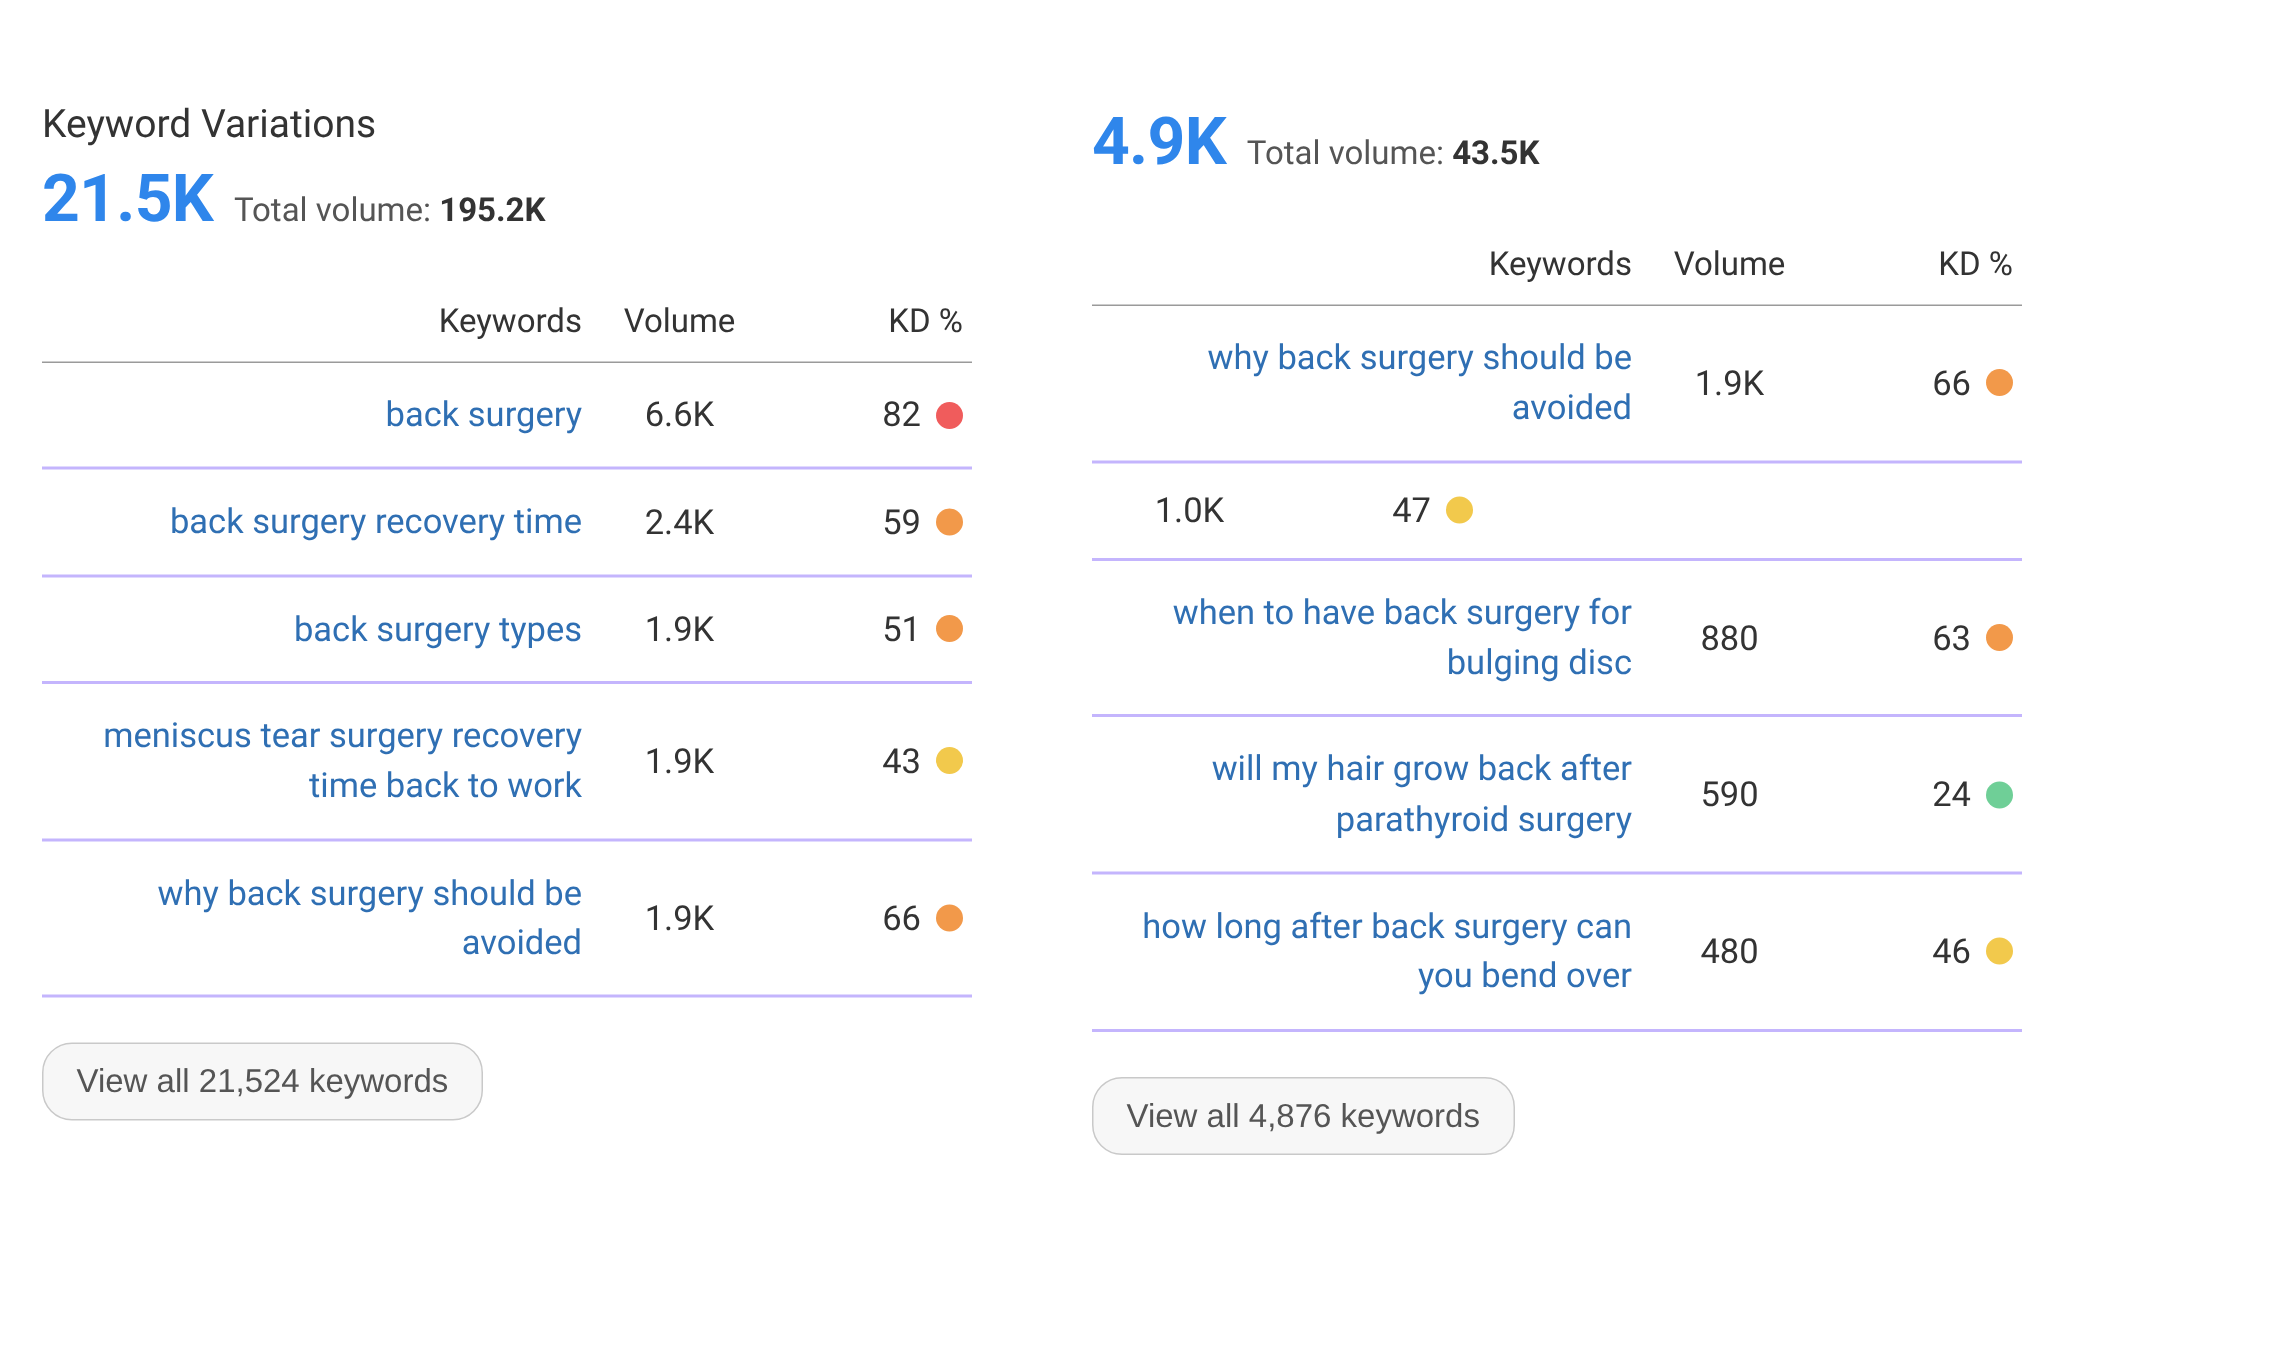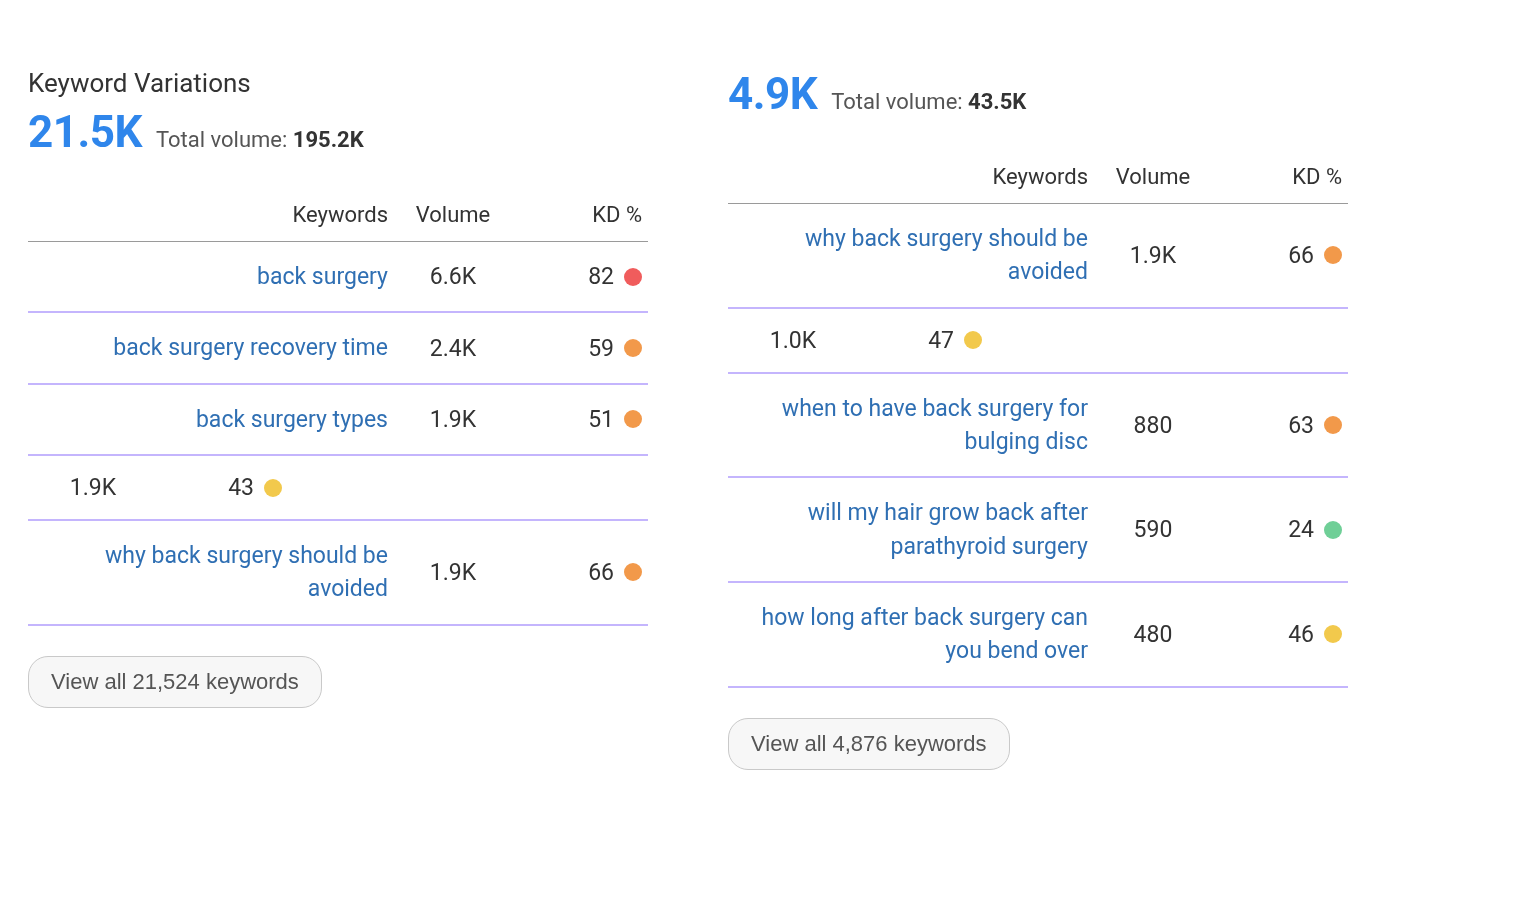--- a/index.html
+++ b/index.html
@@ -145,20 +145,21 @@
       </div>
       <div class="row">
         <div class="col-kw"><a href="#">back surgery types</a></div>
         <div class="col-vol">1.9K</div>
         <div class="col-kd">
           <span>51</span>
           <span class="kd-dot" style="background: rgb(242, 153, 74);"></span>
         </div>
       </div>
       <div class="row">
+        <div class="col-kw"><a href="#">meniscus tear surgery recovery time back to work</a></div>
         <div class="col-vol">1.9K</div>
         <div class="col-kd">
           <span>43</span>
           <span class="kd-dot" style="background: rgb(242, 201, 76);"></span>
         </div>
       </div>
       <div class="row">
         <div class="col-kw"><a href="#">why back surgery should be avoided</a></div>
         <div class="col-vol">1.9K</div>
         <div class="col-kd">

